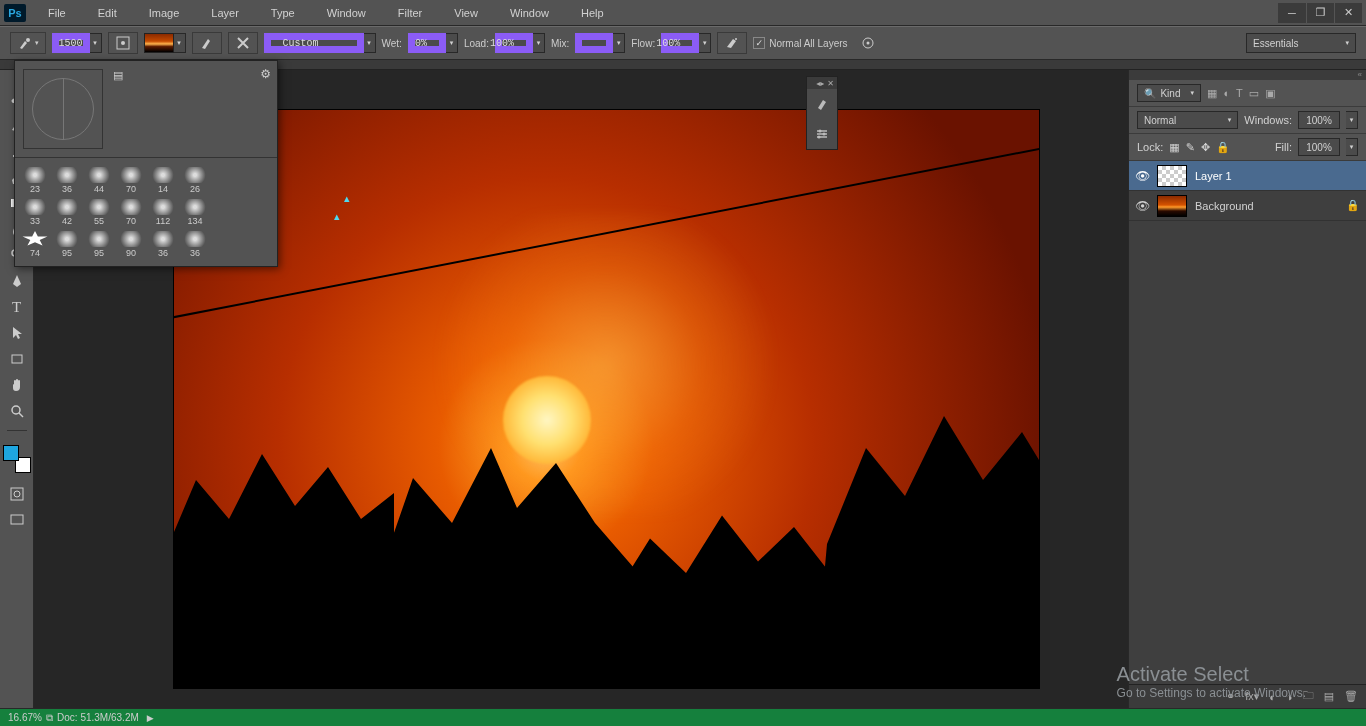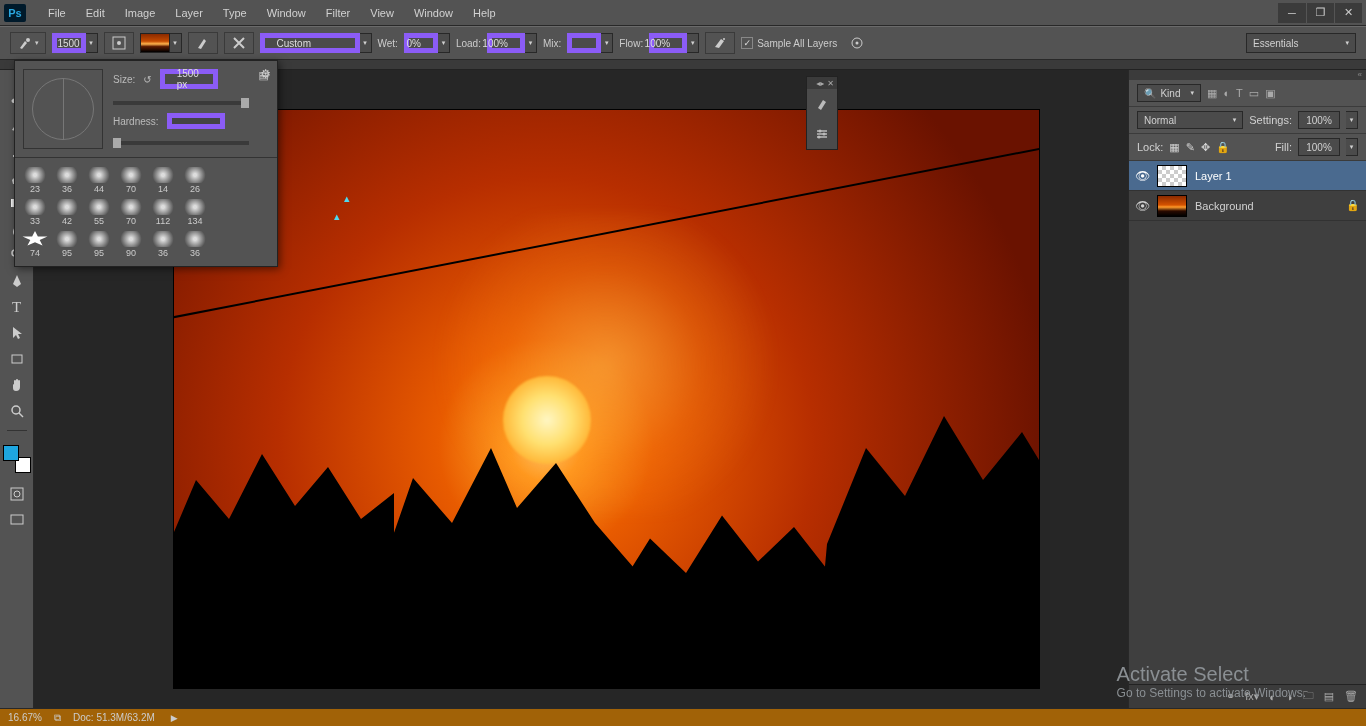--- a/index.html
+++ b/index.html
@@ -1,30 +1,30 @@
 <!DOCTYPE html>
 <html><head>
 <meta charset="utf-8">
 <style>
 * { margin: 0; padding: 0; box-sizing: border-box; font-family: "Segoe UI", Tahoma, sans-serif; user-select: none; }
 body { width: 1366px; height: 726px; background: #535353; color: #d1d1d1; font-size: 11px; overflow: hidden; position: relative; }
 
 
 .titlebar { height: 26px; background: #535353; display: flex; align-items: center; padding: 0 4px; border-bottom: 1px solid #282828;}
 .ps-logo { width: 22px; height: 18px; background: #001a2b; color: #2aa8e0; font-weight: bold; font-size: 11px; display:flex; align-items:center; justify-content:center; border-radius:2px; margin-right: 14px; }
-.menubar { display: flex; gap: 4px; }
+.menubar { display: flex; gap: 16px; }
 .menubar span { padding: 4px 8px; cursor: default; }
 .win-controls { margin-left: auto; display:flex; }
 .win-btn { width: 28px; height: 20px; display:flex; align-items:center; justify-content:center; font-size:11px; color:#ccc; background:#3b3b3b;}
 .win-btn + .win-btn { border-left:1px solid #555;}
 
 
 .options-bar { height: 34px; background: #535353; border-top:1px solid #6a6a6a; border-bottom:1px solid #282828; display:flex; align-items:center; padding: 0 10px; gap:6px; position:relative;}
 .opt-btn { height:22px; padding:0 6px; background:#535353; border:1px solid #3a3a3a; display:flex; align-items:center; justify-content:center; font-size:10px; color:#ccc; }
-.opt-field { height:20px; background:#4b4b4b; border:5px solid #8b5cf6; color:#ddd; padding:0 12px; display:flex; align-items:center; font-size:10px;}
+.opt-field { height:20px; background:#4b4b4b; border:7px solid #8b5cf6; color:#ddd; padding:0 12px; display:flex; align-items:center; font-size:10px;font-family:Liberation Mono, monospace;}
 .dd-arrow { width:12px; height:20px; background:#4b4b4b; border:1px solid #282828; border-left:none; display:flex; align-items:center; justify-content:center; font-size:7px;}
 .opt-label { font-size:10px; color:#ccc; }
 .workspace-select { position:absolute; right:10px; top:6px; width:110px; height:20px; background:#4b4b4b; border:1px solid #282828; display:flex; align-items:center; padding:0 6px; font-size:10px;gap:32px;}
 .thumb-swatch { width:30px; height:20px; background:linear-gradient(to bottom, #8a2a00 0%, #c44a00 40%, #ffb34d 55%, #5a1a00 70%, #000 100%); border:1px solid #222; }
 .checkbox { width:12px; height:12px; border:1px solid #888; display:inline-flex; align-items:center; justify-content:center; font-size:9px; margin-right:4px; color:#ddd;}
 
 
 .doc-tab-strip { height:10px; background:#3a3a3a; border-bottom:1px solid #222;}
 
 
@@ -81,21 +81,21 @@
 .slider { height:4px; background:#3a3a3a; position:relative; margin-top:4px;}
 .slider .knob { position:absolute; top:-3px; width:8px; height:10px; background:#aaa; }
 .brush-grid { padding:4px 4px 8px 4px; max-height:160px; overflow:auto; border-top:1px solid #333;}
 .bg-row { display:flex;}
 .bcell { width:32px; height:32px; display:flex; flex-direction:column; align-items:center; justify-content:flex-end; gap:1px; font-size:9px; color:#ccc;}
 .bswatch { width:26px; height:16px; background:radial-gradient(circle,#fff 0%,#fff 10%,transparent 70%); opacity:0.8;}
 .bcell.star .bswatch{clip-path:polygon(50% 0,61% 35%,98% 35%,68% 57%,79% 91%,50% 70%,21% 91%,32% 57%,2% 35%,39% 35%);background:#fff;opacity:1}
 .gear { position:absolute; right:6px; top:6px; font-size:12px; color:#ccc;}
 
 
-.status { position:absolute; left:0; right:0; bottom:0; height:18px; background:#a16207; border-top:1px solid #282828; display:flex; align-items:center; padding:0 8px; font-size:10px; color:#ccc; gap:12px;}
+.status { position:absolute; left:0; right:0; bottom:0; height:18px; background:#15803d; border-top:1px solid #282828; display:flex; align-items:center; padding:0 8px; font-size:10px; color:#ccc; gap:4px;}
 .status .arrow { margin-left:4px; font-size:9px;}
 
 
 .watermark { position:absolute; right:60px; bottom:26px; text-align:left; color:#8a8f93; pointer-events:none;}
 .watermark .l1{font-size:20px;}
 .watermark .l2{font-size:12px;}
 
 svg{display:block}
 .ico{width:16px;height:16px}
 </style>
@@ -180,21 +180,21 @@
     <div class="dd-arrow">▾</div>
   </div>
   <div class="opt-btn">
     <svg class="ico" viewBox="0 0 16 16">
         <path d="M3 12 L9 4 L12 6 L7 13 Z" fill="#ccc"></path>
         <circle cx="12" cy="4" r="1" fill="#ccc"></circle>
       </svg>
   </div>
   <div style="display:flex;align-items:center">
     <span class="checkbox">✓</span>
-    <span class="opt-label">Sample All Layers</span>
+    <span class="opt-label">Normal All Layers</span>
   </div>
   <div class="opt-btn" style="border:none">
     <svg class="ico" viewBox="0 0 16 16">
         <circle cx="8" cy="8" r="5" fill="none" stroke="#ccc"></circle>
         <circle cx="8" cy="8" r="1.5" fill="#ccc"></circle>
       </svg>
   </div>
   <div class="workspace-select">
     <span>Essentials</span>
     <span style="margin-left:auto;font-size:7px">▾</span>
@@ -346,21 +346,21 @@
         <span>T</span>
         <span>▭</span>
         <span>▣</span>
       </div>
     </div>
     <div class="panel-row">
       <div class="mini-select">
           <span>Normal</span>
           <span style="margin-left:auto;font-size:7px">▾</span>
         </div>
-      <span>Settings:</span>
+      <span>Windows:</span>
       <div class="mini-in">100%</div>
       <div class="dd-arrow" style="height:18px">▾</div>
     </div>
     <div class="panel-row">
       <span>Lock:</span>
       <span>▦</span>
       <span>✎</span>
       <span>✥</span>
       <span>🔒</span>
       <span style="margin-left:auto">Fill:</span>
@@ -389,37 +389,20 @@
       <span>▤</span>
       <span>🗑</span>
     </div>
   </div>
 </div>
 
 <div class="brush-pop">
   <span class="gear">⚙</span>
   <div class="brush-head">
     <div class="brush-preview"></div>
-    <div class="brush-sliders">
-      <div style="display:flex;align-items:center;gap:8px">
-        <span>Size:</span>
-        <span>↺</span>
-        <div class="opt-field" style="width:58px;justify-content:center">1500 px</div>
-      </div>
-      <div class="slider">
-          <div class="knob" style="right:0"></div>
-        </div>
-      <div style="display:flex;align-items:center;gap:8px">
-        <span>Hardness:</span>
-        <div class="opt-field" style="width:58px;height:16px;background:#444"></div>
-      </div>
-      <div class="slider">
-          <div class="knob" style="left:0"></div>
-        </div>
-    </div>
     <div style="display:flex;flex-direction:column;gap:10px;color:#ccc">
       <span>▤</span>
     </div>
   </div>
   <div class="brush-grid" id="brush-grid">
       <div class="bg-row">
         <div class="bcell">
           <div class="bswatch"></div>
           <span>23</span>
         </div>

